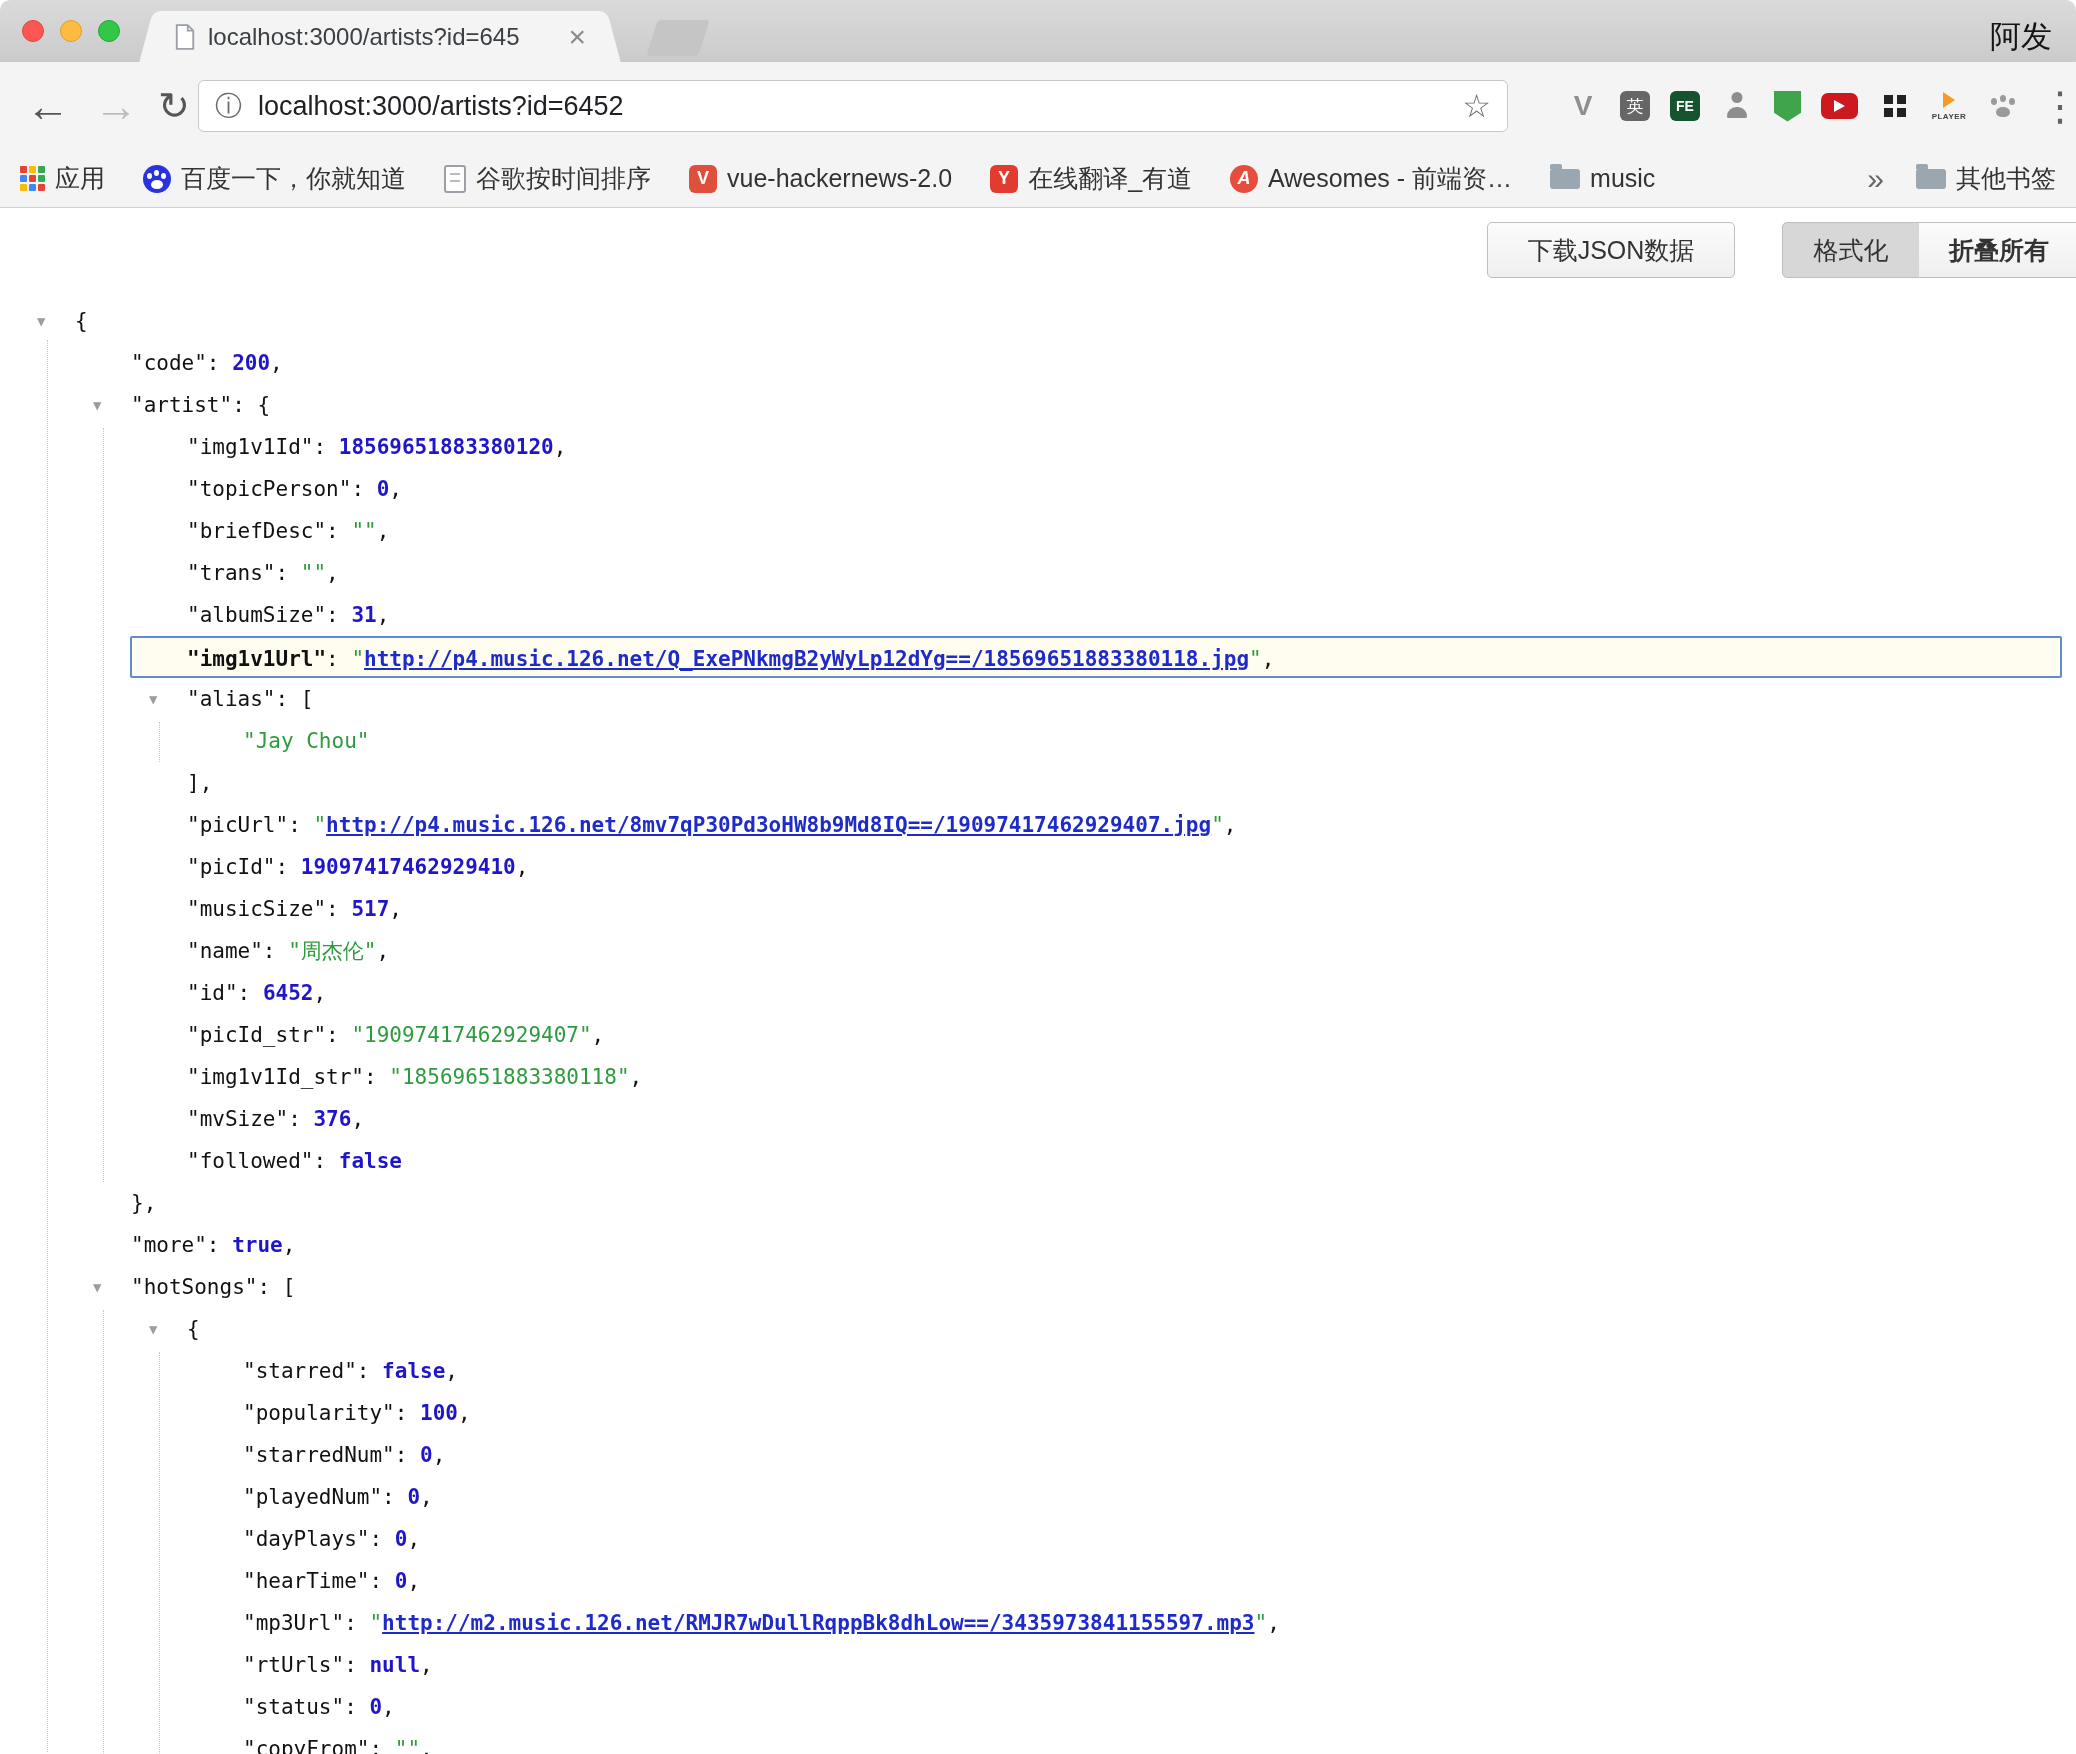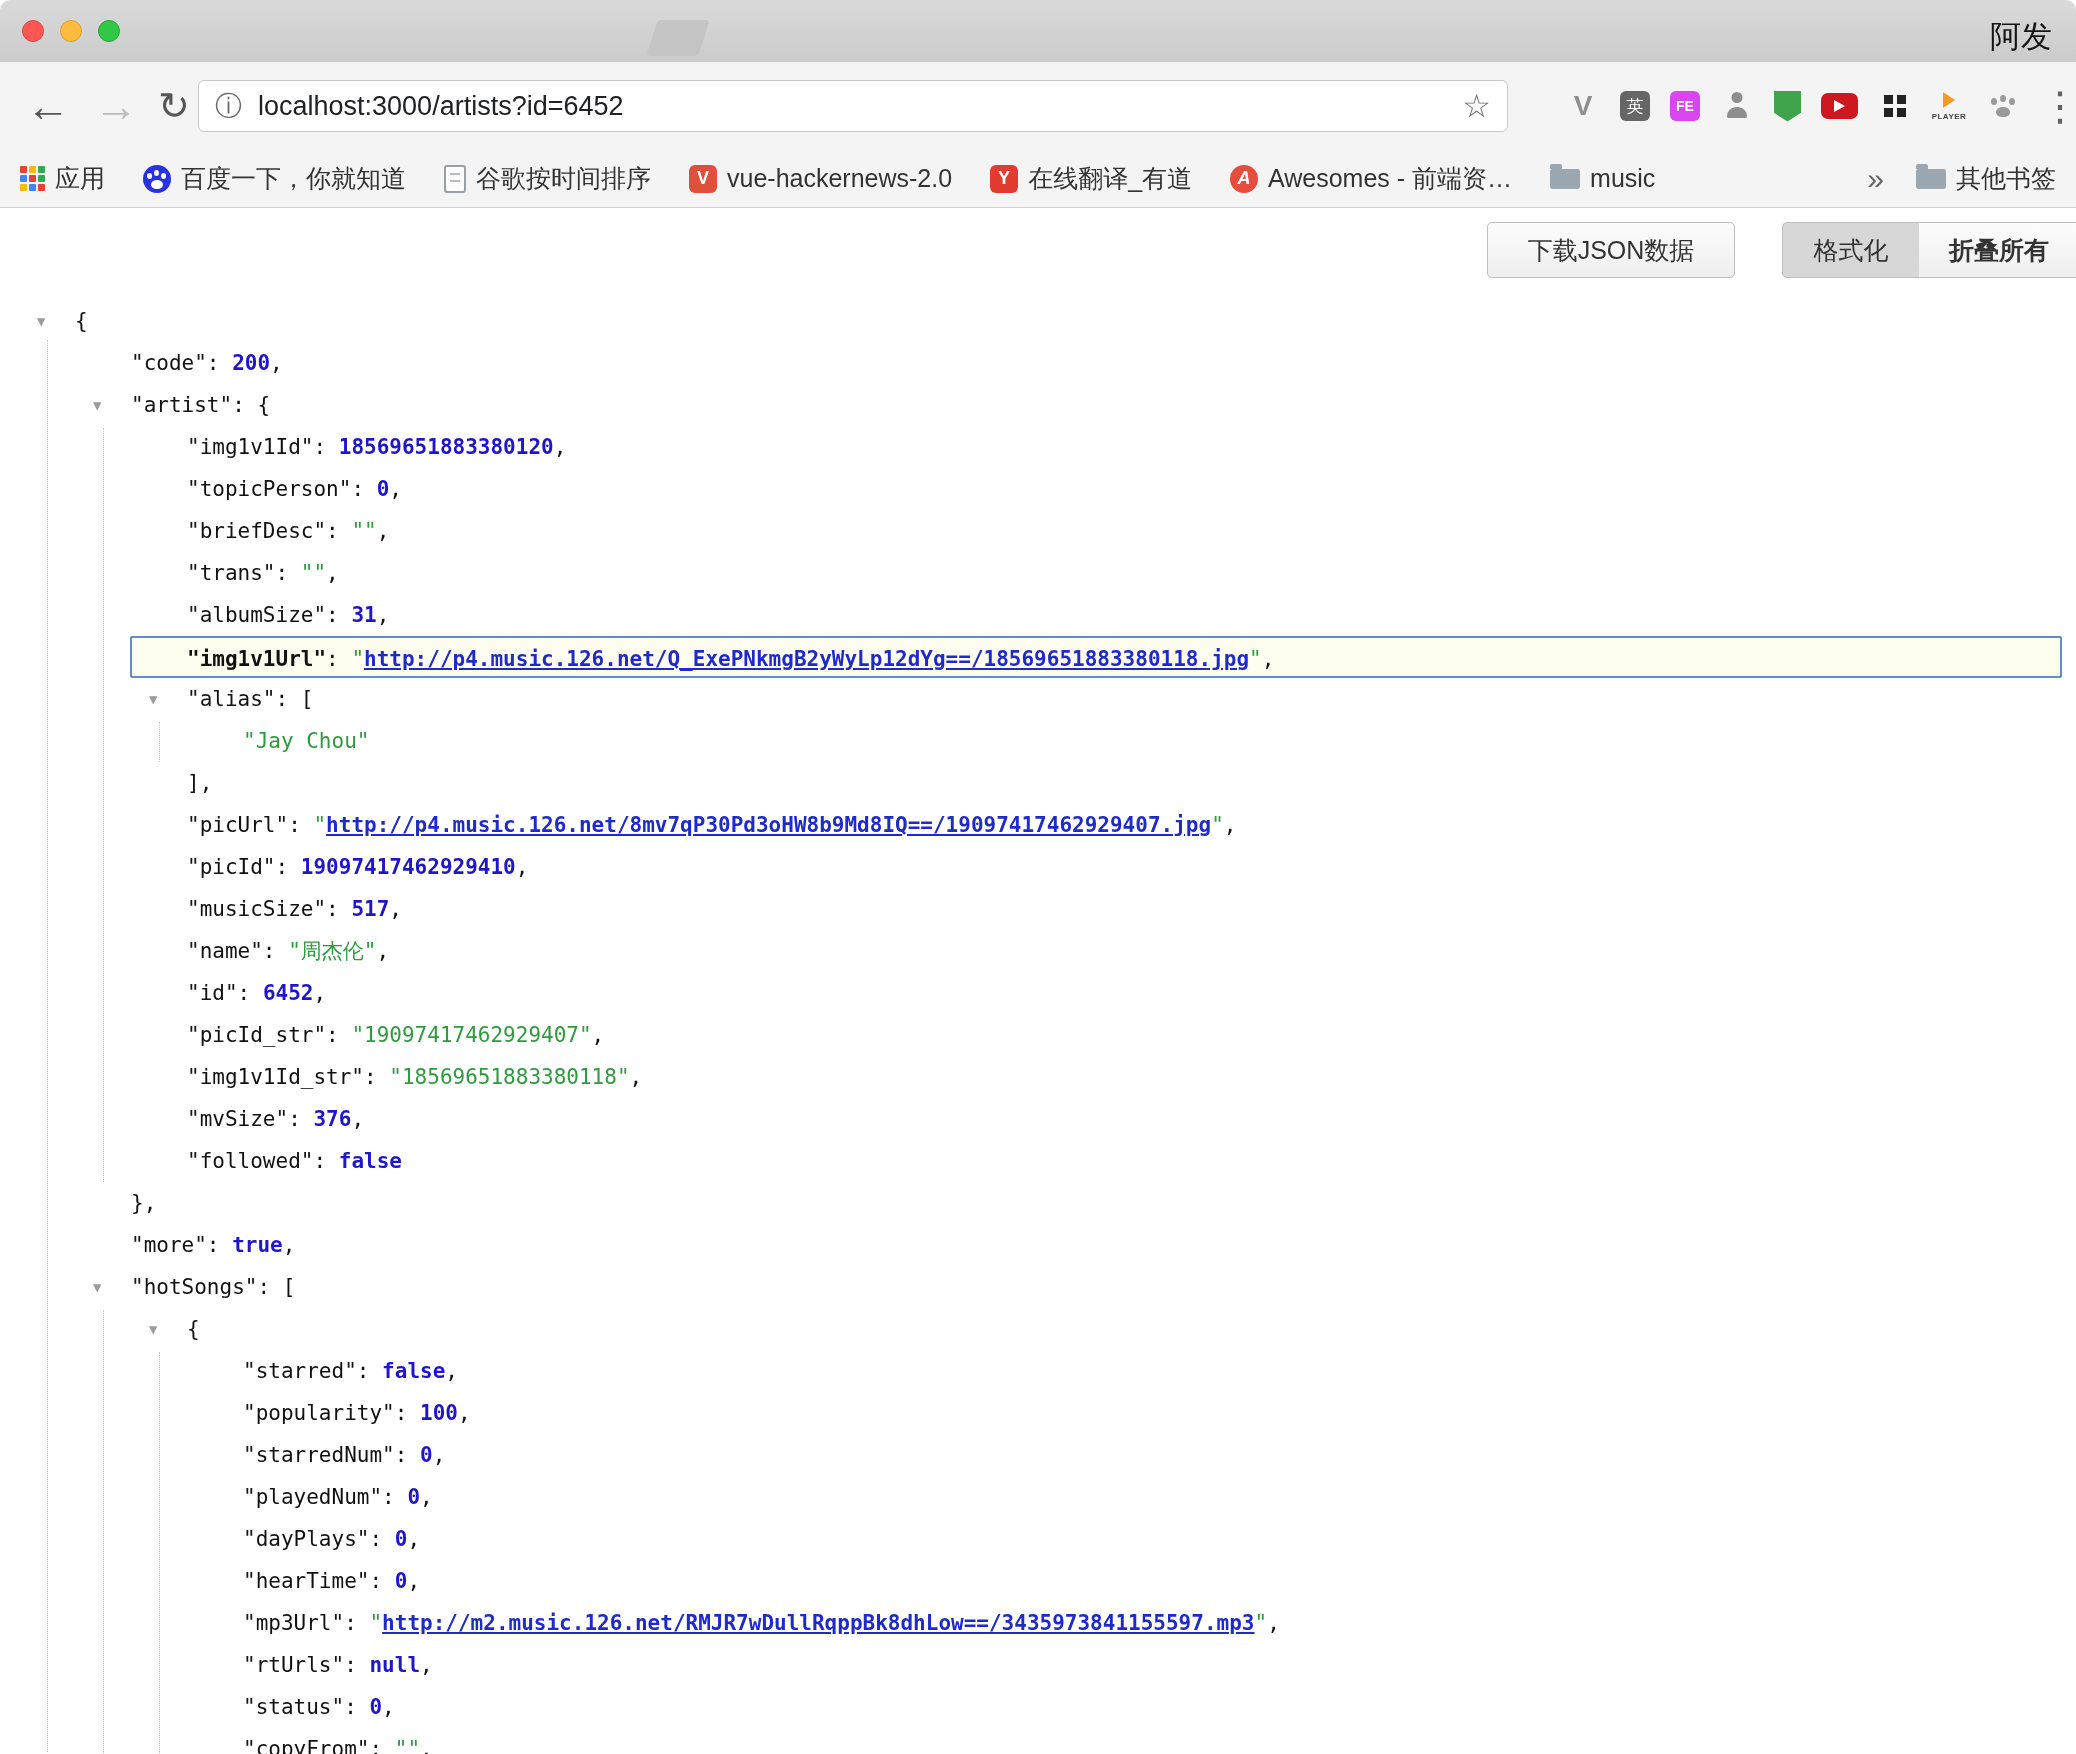--- a/index.html
+++ b/index.html
@@ -31,21 +31,21 @@
 .nav-forward { left: 94px; color: #bdbdbd; }
 .nav-reload  { left: 158px; font-size: 38px; }
 .addressbar { position: absolute; left: 198px; top: 18px; width: 1310px; height: 52px; background: #fff; border: 1px solid #c8c8c8; border-radius: 6px; display: flex; align-items: center; padding: 0 16px; }
 .info-glyph { font-size: 27px; color: #6b6b6b; margin-right: 16px; }
 .url-text { flex: 1; font-size: 27px; color: #202124; white-space: nowrap; overflow: hidden; }
 .star-glyph { font-size: 32px; color: #6b6b6b; }
 .extensions { position: absolute; right: 14px; top: 0; height: 88px; display: flex; align-items: center; gap: 20px; }
 .ext { width: 34px; height: 34px; display: flex; align-items: center; justify-content: center; position: relative; }
 .ext-vue { color: #8f8f8f; font-weight: bold; font-size: 28px; }
 .ext-translate { background: #666; border-radius: 6px; color: #fff; font-size: 17px; width: 30px; height: 30px; }
-.ext-fe { background: #d946ef; border-radius: 6px; color: #fff; font-weight: bold; font-size: 14px; width: 30px; height: 30px; }
+.ext-fe { background: #14532d; border-radius: 6px; color: #fff; font-weight: bold; font-size: 14px; width: 30px; height: 30px; }
 .ext-person::before { content: ""; position: absolute; top: 3px; left: 50%; transform: translateX(-50%); width: 11px; height: 11px; border-radius: 50%; background: #8e8e8e; }
 .ext-person::after { content: ""; position: absolute; bottom: 5px; left: 50%; transform: translateX(-50%); width: 20px; height: 11px; border-radius: 10px 10px 2px 2px; background: #8e8e8e; }
 .ext-shield { width: 27px; height: 31px; background: #3fa44b; clip-path: polygon(0 0, 100% 0, 100% 72%, 50% 100%, 0 72%); }
 .ext-youtube { width: 37px; height: 26px; background: #cc181e; border-radius: 7px; }
 .yt-play { width: 0; height: 0; border-left: 11px solid #fff; border-top: 6px solid transparent; border-bottom: 6px solid transparent; }
 .ext-qr::before { content: ""; position: absolute; top: 6px; left: 6px; width: 9px; height: 9px; background: #222; box-shadow: 13px 0 0 #222, 0 13px 0 #222, 13px 13px 0 #222; }
 .ext-player { flex-direction: column; gap: 4px; }
 .pl-tri { width: 0; height: 0; border-left: 12px solid #f59a23; border-top: 8px solid transparent; border-bottom: 8px solid transparent; }
 .ext-player b { font-size: 8px; color: #444; letter-spacing: .5px; font-weight: bold; }
 .ext-paw::before { content: ""; position: absolute; bottom: 6px; left: 50%; transform: translateX(-50%); width: 14px; height: 10px; background: #9a9a9a; border-radius: 50% 50% 45% 45%; }
@@ -95,20 +95,28 @@
 </head>
 <body>
 
 <div class="window">
 
   <div class="tabbar">
     <div class="traffic">
       <span class="tl red"></span>
       <span class="tl yellow"></span>
       <span class="tl green"></span>
+    </div>
+    <div class="tab">
+      <svg class="favicon" viewBox="0 0 24 28">
+        <path d="M3 1h12l6 6v20H3z" fill="#fff" stroke="#9aa0a6" stroke-width="2"></path>
+        <path d="M15 1v6h6" fill="none" stroke="#9aa0a6" stroke-width="2"></path>
+      </svg>
+      <span class="tab-title">localhost:3000/artists?id=645</span>
+      <span class="tab-close">×</span>
     </div>
     <div class="newtab"></div>
     <span class="profile">阿发</span>
   </div>
 
   <div class="toolbar">
     <span class="nav-glyph nav-back">←</span>
     <span class="nav-glyph nav-forward">→</span>
     <span class="nav-glyph nav-reload">↻</span>
     <div class="addressbar">

